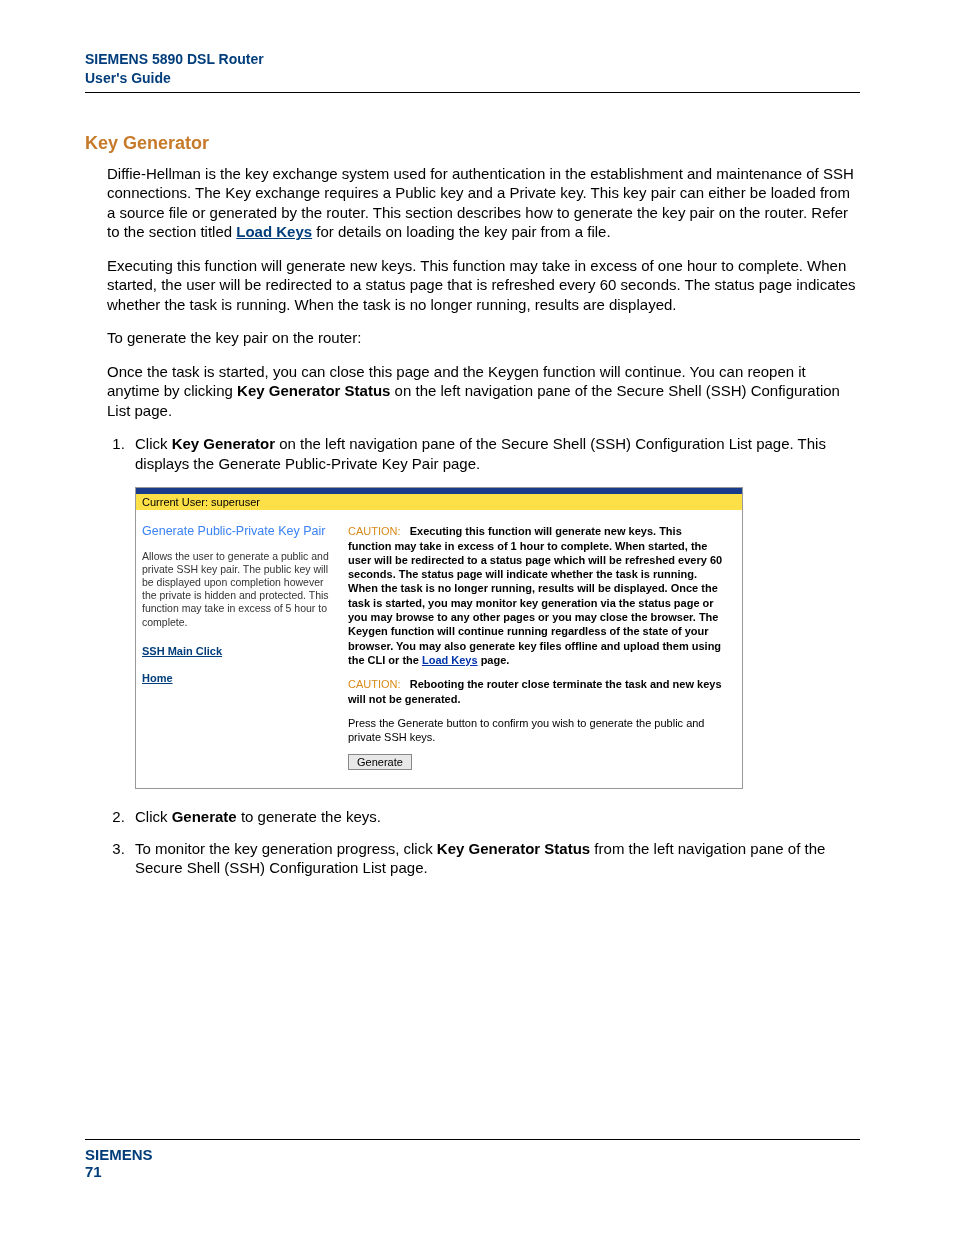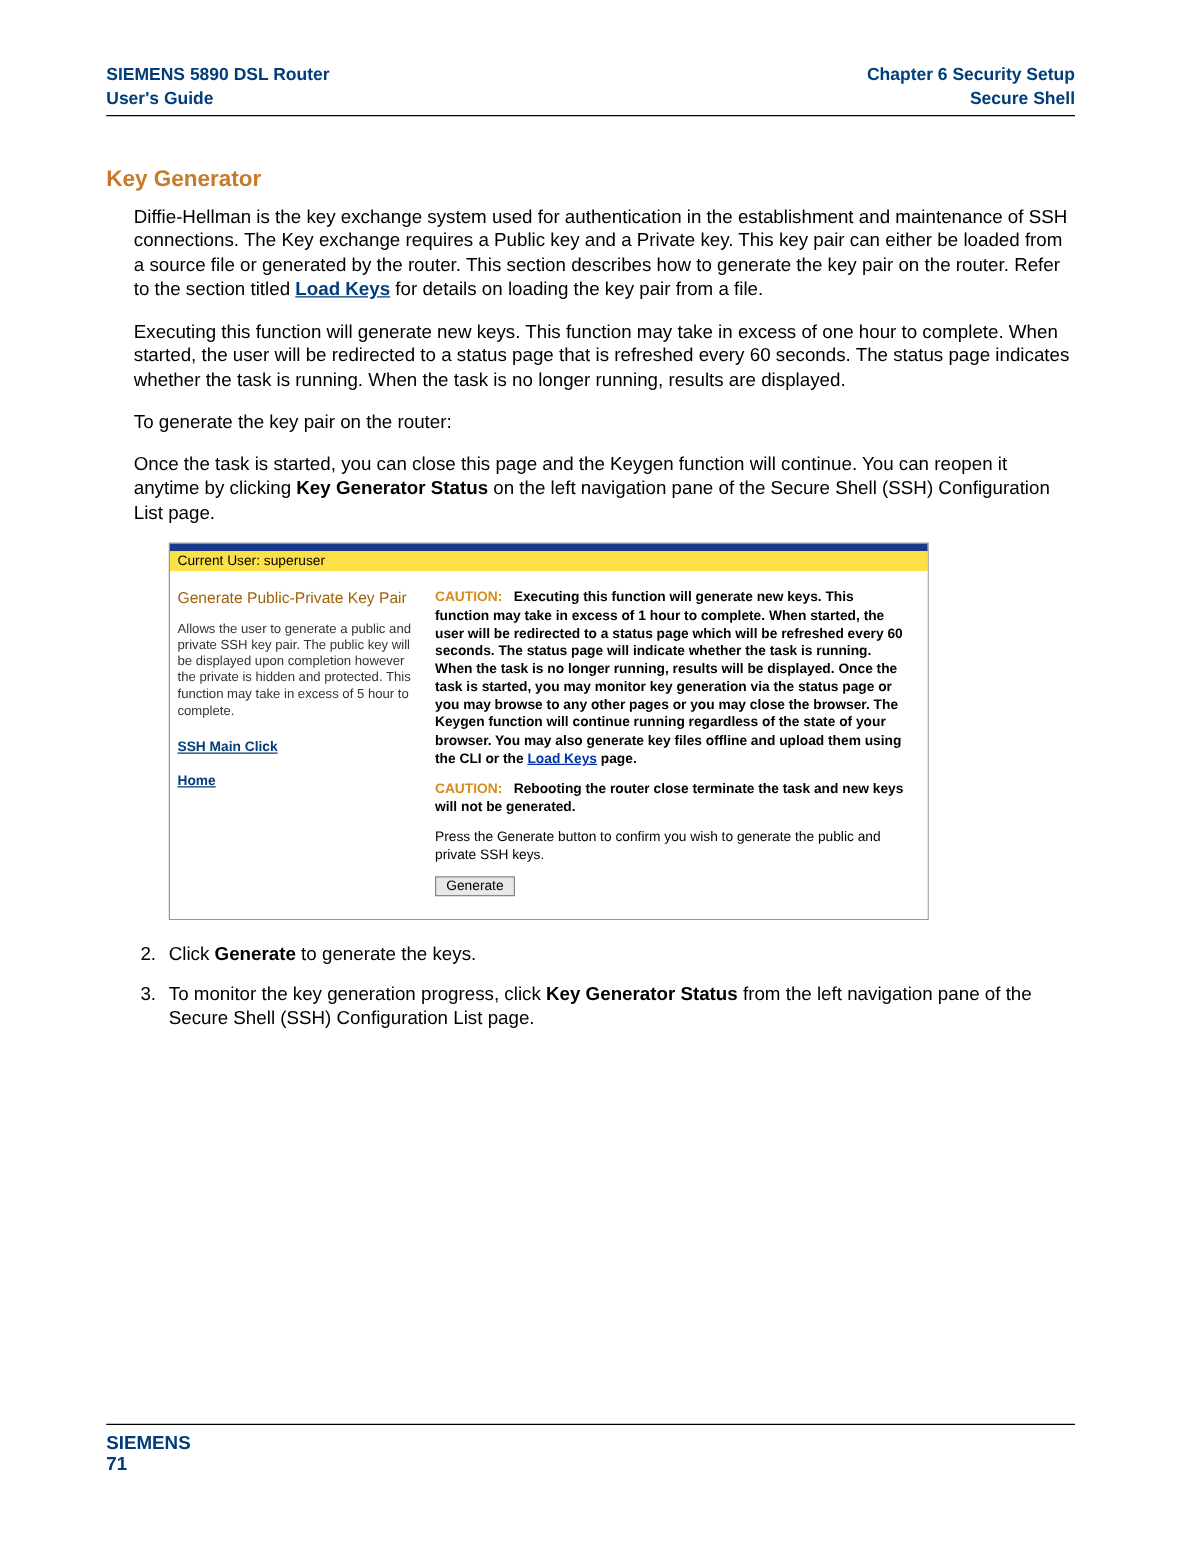--- a/index.html
+++ b/index.html
@@ -77,21 +77,21 @@
   }
   .ss-left {
     width: 204px;
     padding: 14px 8px 14px 6px;
     font-size: 11px;
     line-height: 1.25;
   }
   .ss-left-title {
     font-size: 12.5px;
     font-weight: normal;
-    color: #a16207;
+    color: #3b82f6;
     margin-bottom: 10px;
   }
   .ss-left-desc {
     font-size: 10.5px;
     color: #333;
     margin-bottom: 16px;
     line-height: 1.25;
   }
   .ss-link {
     display: block;
@@ -101,21 +101,21 @@
     margin-bottom: 14px;
   }
   .ss-right {
     flex: 1;
     padding: 14px 14px 18px 8px;
     font-size: 11px;
     line-height: 1.3;
   }
   .caution-label {
     color: #d88a1a;
-    font-weight: bold;
+    font-weight: normal;
     text-align: center;
   }
   .ss-bold { font-weight: bold; }
   .ss-para { margin-bottom: 10px; }
   .ss-button {
     font-family: inherit;
     font-size: 11px;
     padding: 1px 8px;
     background: #e8e8e8;
     border: 1px solid #888;
@@ -139,40 +139,41 @@
 </head>
 <body>
 
 <div class="page">
 
   <div class="header">
     <div class="header-left">
       <span>SIEMENS 5890 DSL Router</span><br>
       <span>User's Guide</span>
     </div>
-    <div class="header-right">
-      <span>Chapter 6  Security Setup</span><br>
-      <span>Secure Shell</span>
-    </div>
   </div>
 
   <h2 class="section-title">Key Generator</h2>
 
   <p class="body-text">
     <span>Diffie-Hellman is the key exchange system used for authentication in the establishment and maintenance of SSH connections. The Key exchange requires a Public key and a Private key. This key pair can either be loaded from a source file or generated by the router. This section describes how to generate the key pair on the router. Refer to the section titled </span><a href="#">Load Keys</a><span> for details on loading the key pair from a file.</span>
   </p>
 
   <p class="body-text">Executing this function will generate new keys. This function may take in excess of one hour to complete. When started, the user will be redirected to a status page that is refreshed every 60 seconds. The status page indicates whether the task is running. When the task is no longer running, results are displayed.</p>
 
   <p class="body-text">To generate the key pair on the router:</p>
 
   <p class="body-text">
     <span>Once the task is started, you can close this page and the Keygen function will continue. You can reopen it anytime by clicking </span><strong>Key Generator Status</strong><span> on the left navigation pane of the Secure Shell (SSH) Configuration List page.</span>
   </p>
 
+  <ol class="steps" start="1">
+    <li>
+      <span>Click </span><strong>Key Generator</strong><span> on the left navigation pane of the Secure Shell (SSH) Configuration List page. This displays the Generate Public-Private Key Pair page.</span>
+    </li>
+  </ol>
 
   <div class="screenshot">
     <div class="ss-topbar"></div>
     <div class="ss-userbar">Current User: superuser</div>
     <div class="ss-content">
       <div class="ss-left">
         <div class="ss-left-title">Generate Public-Private Key Pair</div>
         <div class="ss-left-desc">Allows the user to generate a public and private SSH key pair. The public key will be displayed upon completion however the private is hidden and protected. This function may take in excess of 5 hour to complete.</div>
         <a href="#" class="ss-link">SSH Main Click</a>
         <a href="#" class="ss-link">Home</a>

